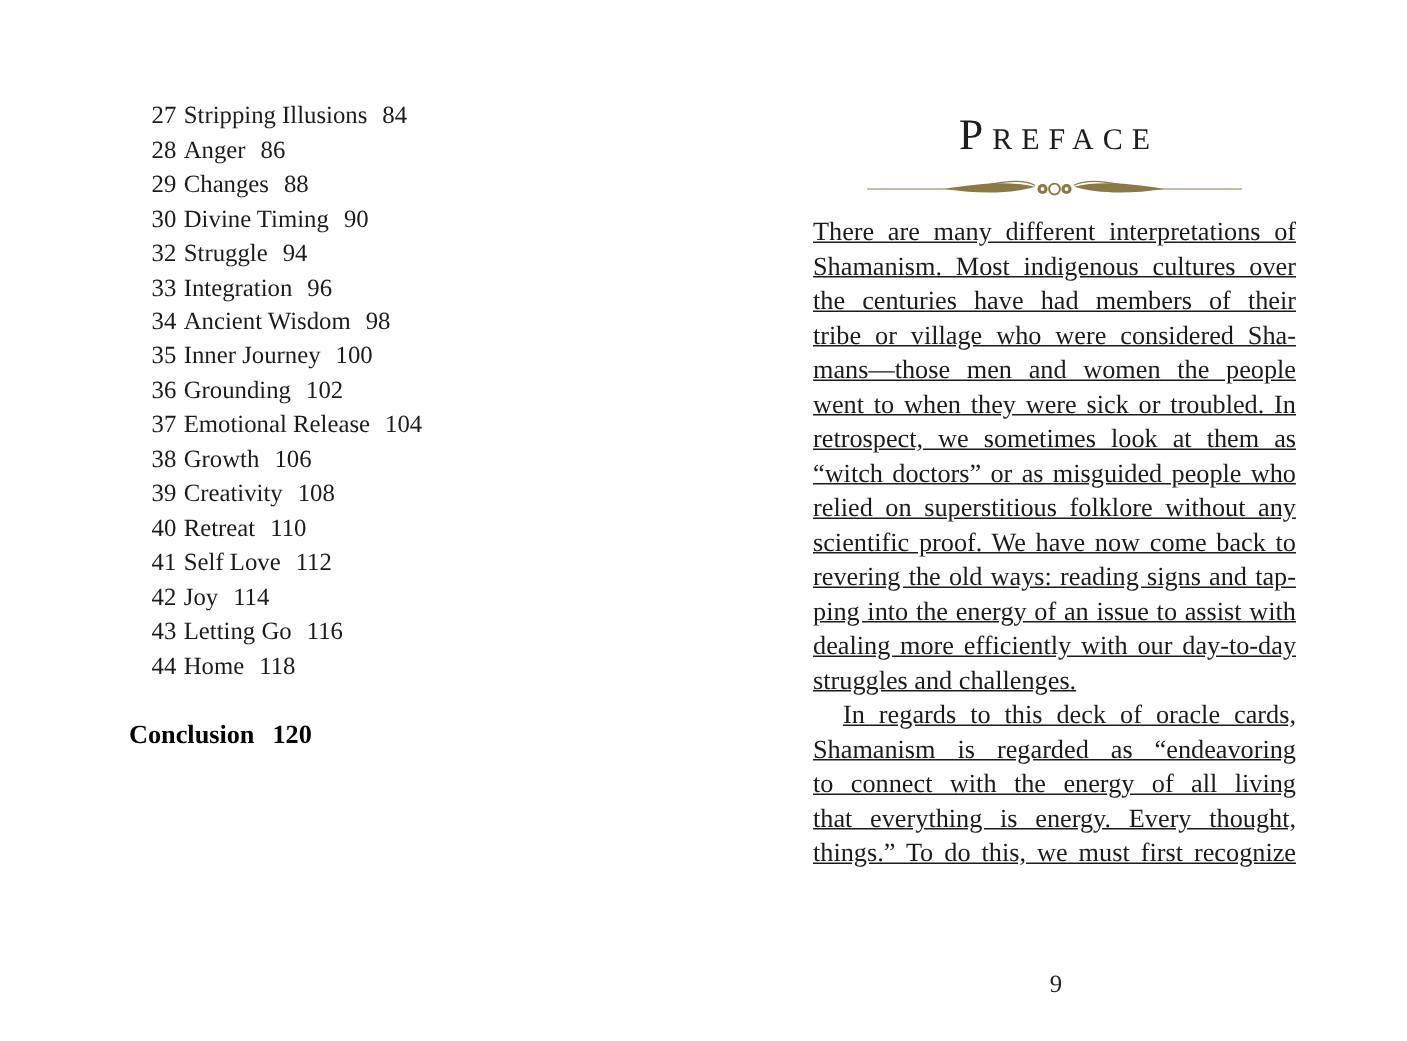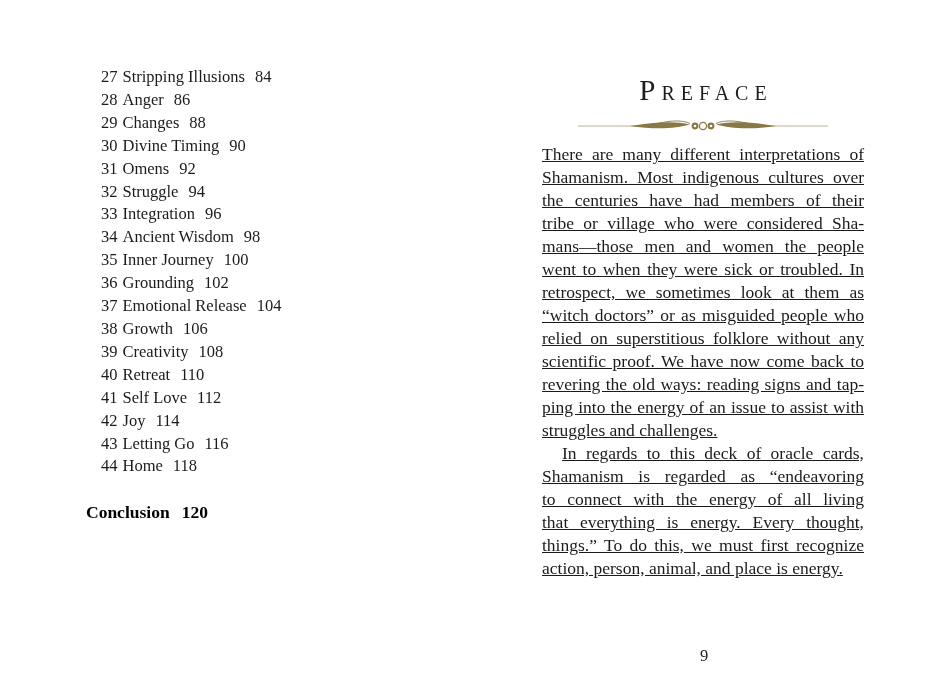--- a/index.html
+++ b/index.html
@@ -84,21 +84,20 @@
 <body>
 
 <div class="spread">
 
   <div class="left-page">
     <div class="toc">
         <div class="toc-row"><span class="toc-num">27</span><span class="toc-title">Stripping Illusions</span><span class="toc-page">84</span></div>
         <div class="toc-row"><span class="toc-num">28</span><span class="toc-title">Anger</span><span class="toc-page">86</span></div>
         <div class="toc-row"><span class="toc-num">29</span><span class="toc-title">Changes</span><span class="toc-page">88</span></div>
         <div class="toc-row"><span class="toc-num">30</span><span class="toc-title">Divine Timing</span><span class="toc-page">90</span></div>
-        <div class="toc-row"><span class="toc-num">31</span><span class="toc-title">Omens</span><span class="toc-page">92</span></div>
         <div class="toc-row"><span class="toc-num">32</span><span class="toc-title">Struggle</span><span class="toc-page">94</span></div>
         <div class="toc-row"><span class="toc-num">33</span><span class="toc-title">Integration</span><span class="toc-page">96</span></div>
         <div class="toc-row"><span class="toc-num">34</span><span class="toc-title">Ancient Wisdom</span><span class="toc-page">98</span></div>
         <div class="toc-row"><span class="toc-num">35</span><span class="toc-title">Inner Journey</span><span class="toc-page">100</span></div>
         <div class="toc-row"><span class="toc-num">36</span><span class="toc-title">Grounding</span><span class="toc-page">102</span></div>
         <div class="toc-row"><span class="toc-num">37</span><span class="toc-title">Emotional Release</span><span class="toc-page">104</span></div>
         <div class="toc-row"><span class="toc-num">38</span><span class="toc-title">Growth</span><span class="toc-page">106</span></div>
         <div class="toc-row"><span class="toc-num">39</span><span class="toc-title">Creativity</span><span class="toc-page">108</span></div>
         <div class="toc-row"><span class="toc-num">40</span><span class="toc-title">Retreat</span><span class="toc-page">110</span></div>
         <div class="toc-row"><span class="toc-num">41</span><span class="toc-title">Self Love</span><span class="toc-page">112</span></div>
@@ -137,28 +136,28 @@
           <div class="line">the centuries have had members of their</div>
           <div class="line">tribe or village who were considered Sha-</div>
           <div class="line">mans—those men and women the people</div>
           <div class="line">went to when they were sick or troubled. In</div>
           <div class="line">retrospect, we sometimes look at them as</div>
           <div class="line">“witch doctors” or as misguided people who</div>
           <div class="line">relied on superstitious folklore without any</div>
           <div class="line">scientific proof. We have now come back to</div>
           <div class="line">revering the old ways: reading signs and tap-</div>
           <div class="line">ping into the energy of an issue to assist with</div>
+          <div class="line">dealing more efficiently with our day-to-day</div>
           <div class="line last">struggles and challenges.</div>
         </div>
         <div class="para">
           <div class="line indent">In regards to this deck of oracle cards,</div>
           <div class="line">Shamanism is regarded as “endeavoring</div>
           <div class="line">to connect with the energy of all living</div>
           <div class="line">that everything is energy. Every thought,</div>
           <div class="line">things.” To do this, we must first recognize</div>
-          <div class="line last">action, person, animal, and place is energy.</div>
         </div>
       </div>
   </div>
 
   <div class="pagenum">9</div>
 
 </div>
 
 </body></html>

